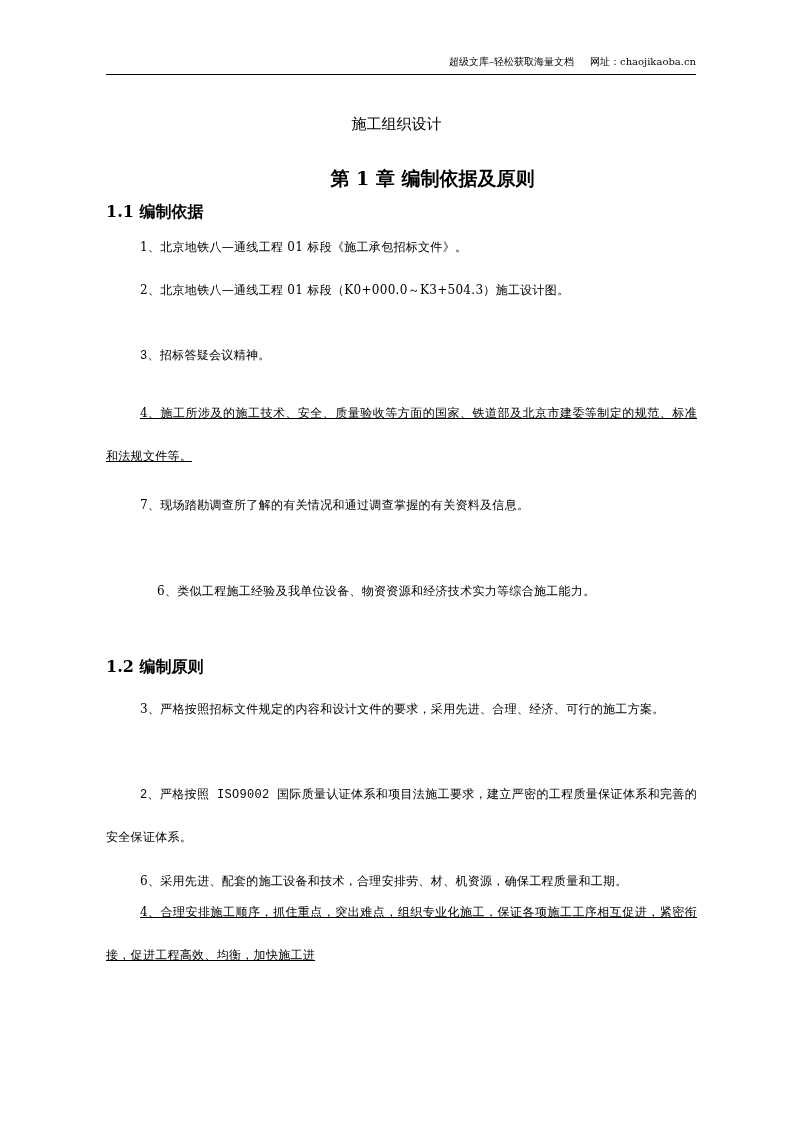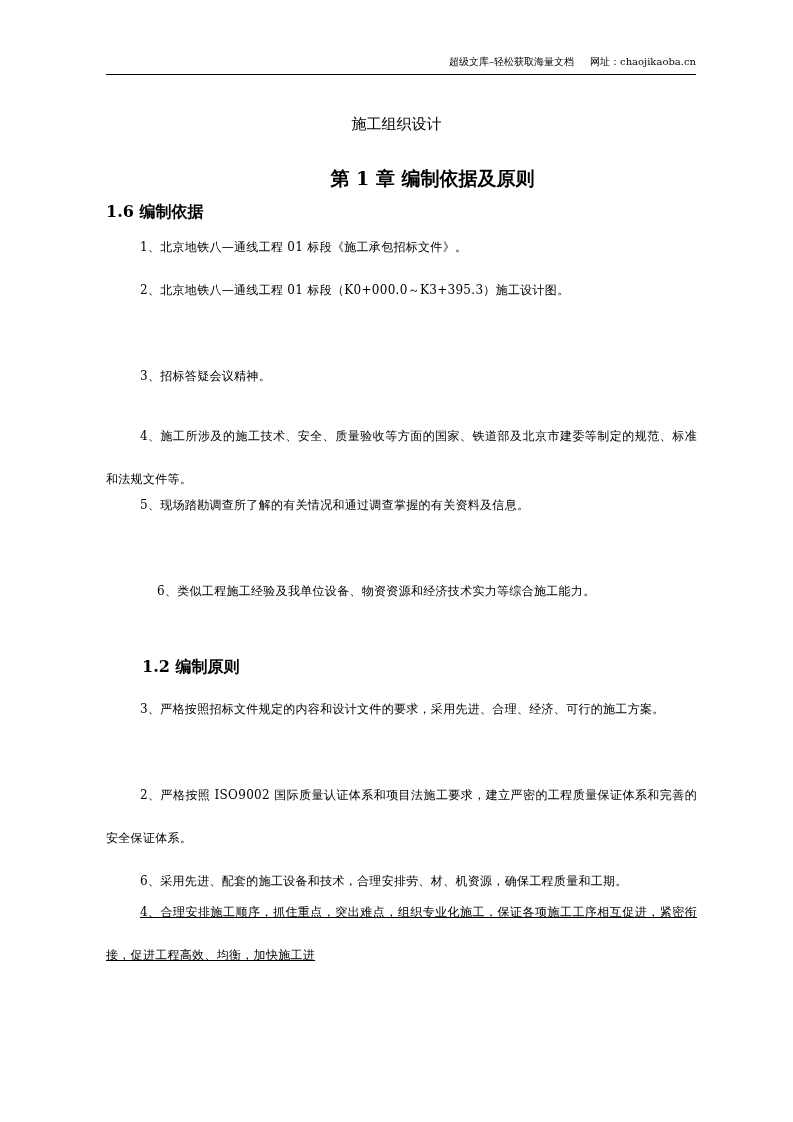--- a/index.html
+++ b/index.html
@@ -32,25 +32,25 @@
 </head>
 <body>
 
 <div class="header">
   <span>超级文库–轻松获取海量文档</span><span class="sep"></span><span>网址：chaojikaoba.cn</span>
 </div>
 
 <div class="title doc-title">施工组织设计</div>
 <div class="title chapter-title">第 1 章  编制依据及原则</div>
 
-<div class="section" style="top:202px;">1.6  编制依据</div>
+<div class="section" style="top:202px;">1.1  编制依据</div>
 <div class="para" style="top:226px;">1、北京地铁八—通线工程 01 标段《施工承包招标文件》。</div>
-<div class="para" style="top:269px;">2、北京地铁八—通线工程 01 标段（K0+000.0～K3+395.3）施工设计图。</div>
-<div class="para" style="top:355px;">3、招标答疑会议精神。</div>
-<div class="para" style="top:415px;">4、施工所涉及的施工技术、安全、质量验收等方面的国家、铁道部及北京市建委等制定的规范、标准和法规文件等。</div>
-<div class="para" style="top:484px;">5、现场踏勘调查所了解的有关情况和通过调查掌握的有关资料及信息。</div>
+<div class="para" style="top:269px;">2、北京地铁八—通线工程 01 标段（K0+000.0～K3+504.3）施工设计图。</div>
+<div class="para" style="top:335px;font-family:Liberation Mono, monospace;">3、招标答疑会议精神。</div>
+<div class="para" style="top:392px;text-decoration:underline;">4、施工所涉及的施工技术、安全、质量验收等方面的国家、铁道部及北京市建委等制定的规范、标准和法规文件等。</div>
+<div class="para" style="top:484px;">7、现场踏勘调查所了解的有关情况和通过调查掌握的有关资料及信息。</div>
 <div class="para" style="top:570px;margin-left:17px;">6、类似工程施工经验及我单位设备、物资资源和经济技术实力等综合施工能力。</div>
 
-<div class="section" style="top:657px;margin-left:36px;">1.2 编制原则</div>
+<div class="section" style="top:657px;">1.2 编制原则</div>
 <div class="para" style="top:688px;">3、严格按照招标文件规定的内容和设计文件的要求，采用先进、合理、经济、可行的施工方案。</div>
-<div class="para" style="top:774px;">2、严格按照 ISO9002 国际质量认证体系和项目法施工要求，建立严密的工程质量保证体系和完善的安全保证体系。</div>
+<div class="para" style="top:774px;font-family:Liberation Mono, monospace;">2、严格按照 ISO9002 国际质量认证体系和项目法施工要求，建立严密的工程质量保证体系和完善的安全保证体系。</div>
 <div class="para" style="top:860px;">6、采用先进、配套的施工设备和技术，合理安排劳、材、机资源，确保工程质量和工期。</div>
 <div class="para" style="top:891px;text-decoration:underline;">4、合理安排施工顺序，抓住重点，突出难点，组织专业化施工，保证各项施工工序相互促进，紧密衔接，促进工程高效、均衡，加快施工进</div>
 
 </body></html>

